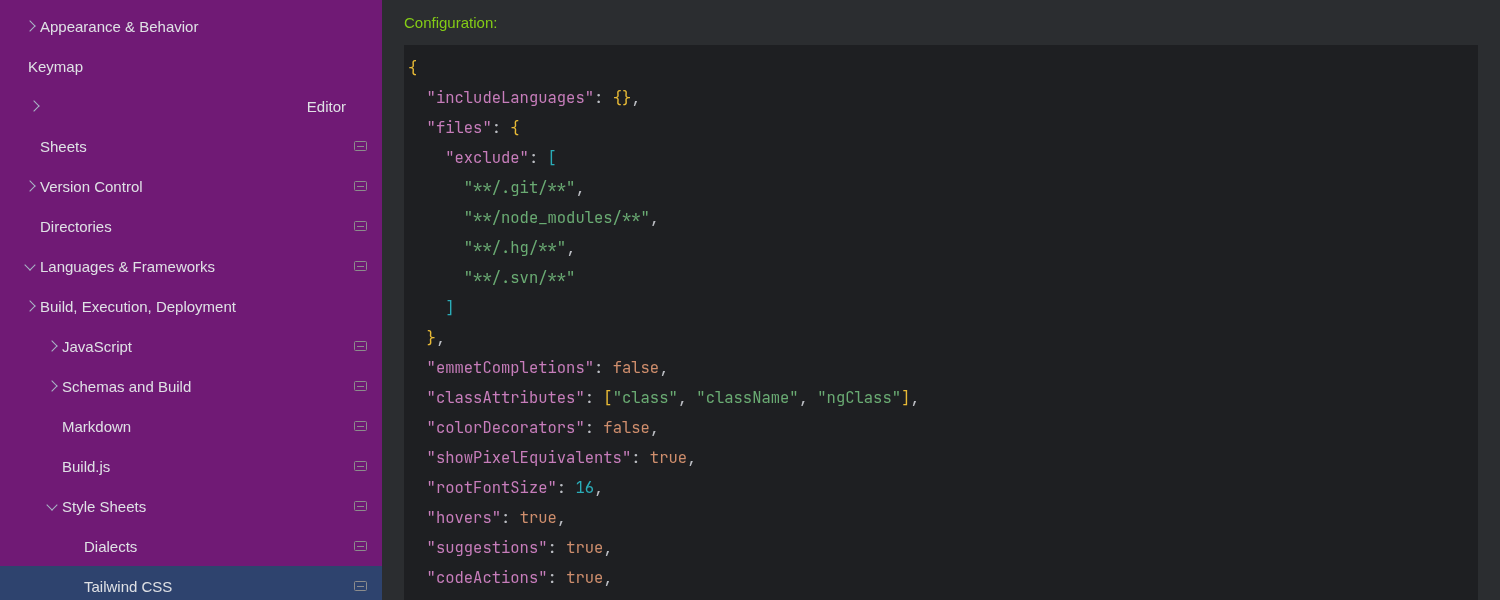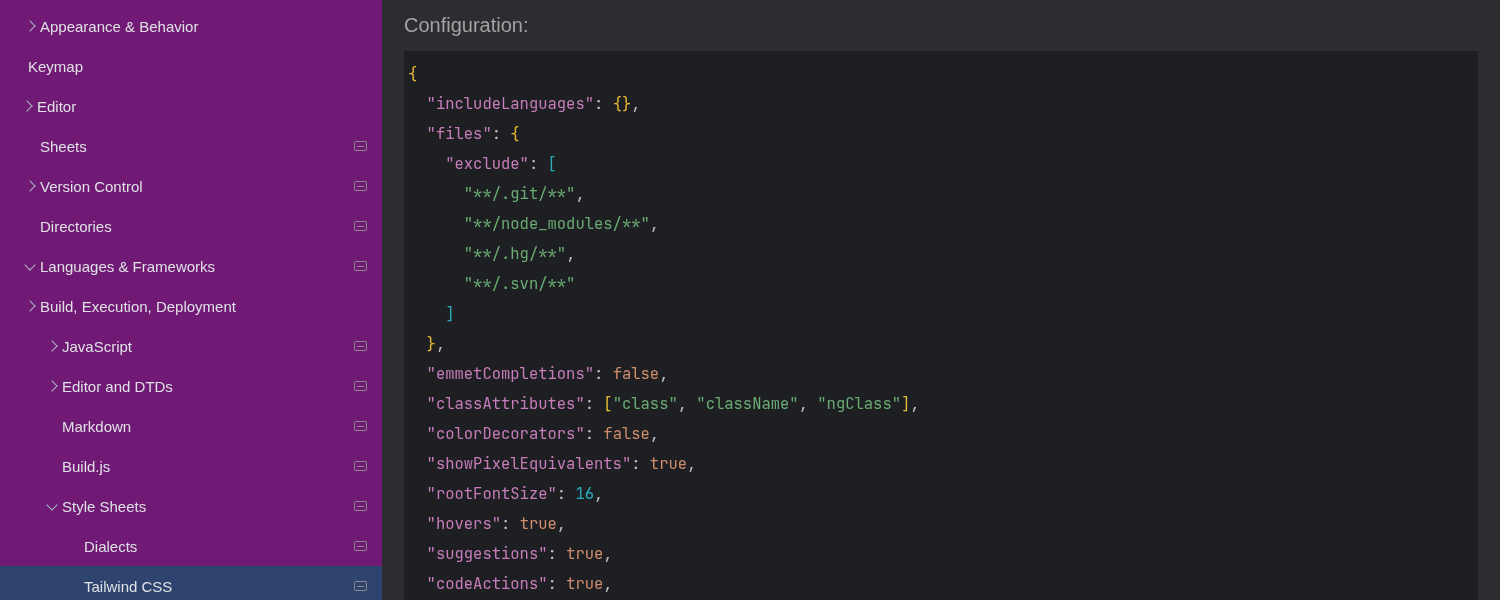--- a/index.html
+++ b/index.html
@@ -65,21 +65,21 @@
   left: 2px; right: 2px; top: 3.5px;
   height: 1.3px;
   background: #8c8c8c;
 }
 .main {
   flex: 1;
   padding: 14px 22px 0 22px;
   display: flex;
   flex-direction: column;
 }
-.config-label { color: #a3a3a3; margin-bottom: 14px; font-size: 20px; }
+.config-label { color: #84cc16; margin-bottom: 14px; font-size: 15px; }
 .editor {
   flex: 1;
   background: #1e1f22;
   font-family: "JetBrains Mono", "Menlo", "Consolas", monospace;
   font-size: 15.5px;
   line-height: 30px;
   padding: 8px 4px;
   overflow: hidden;
   white-space: pre;
   color: #bcbec4;
@@ -102,21 +102,21 @@
         <span class="chevron"></span>
       </span>
       <span class="tree-label">Appearance &amp; Behavior</span>
       <span class="badge-slot"></span>
     </div>
     <div class="tree-row" style="padding-left: 8px;">
       <span class="chevron-slot"></span>
       <span class="tree-label">Keymap</span>
       <span class="badge-slot"></span>
     </div>
-    <div class="tree-row" style="padding-left: 17px;">
+    <div class="tree-row" style="padding-left: 24px; text-align: right;">
       <span class="chevron-slot">
         <span class="chevron"></span>
       </span>
       <span class="tree-label">Editor</span>
       <span class="badge-slot"></span>
     </div>
     <div class="tree-row" style="padding-left: 20px;">
       <span class="chevron-slot"></span>
       <span class="tree-label">Sheets</span>
       <span class="badge-slot">
@@ -161,21 +161,21 @@
       </span>
       <span class="tree-label">JavaScript</span>
       <span class="badge-slot">
         <span class="badge"></span>
       </span>
     </div>
     <div class="tree-row" style="padding-left: 42px;">
       <span class="chevron-slot">
         <span class="chevron"></span>
       </span>
-      <span class="tree-label">Editor and DTDs</span>
+      <span class="tree-label">Schemas and Build</span>
       <span class="badge-slot">
         <span class="badge"></span>
       </span>
     </div>
     <div class="tree-row" style="padding-left: 42px;">
       <span class="chevron-slot"></span>
       <span class="tree-label">Markdown</span>
       <span class="badge-slot">
         <span class="badge"></span>
       </span>

